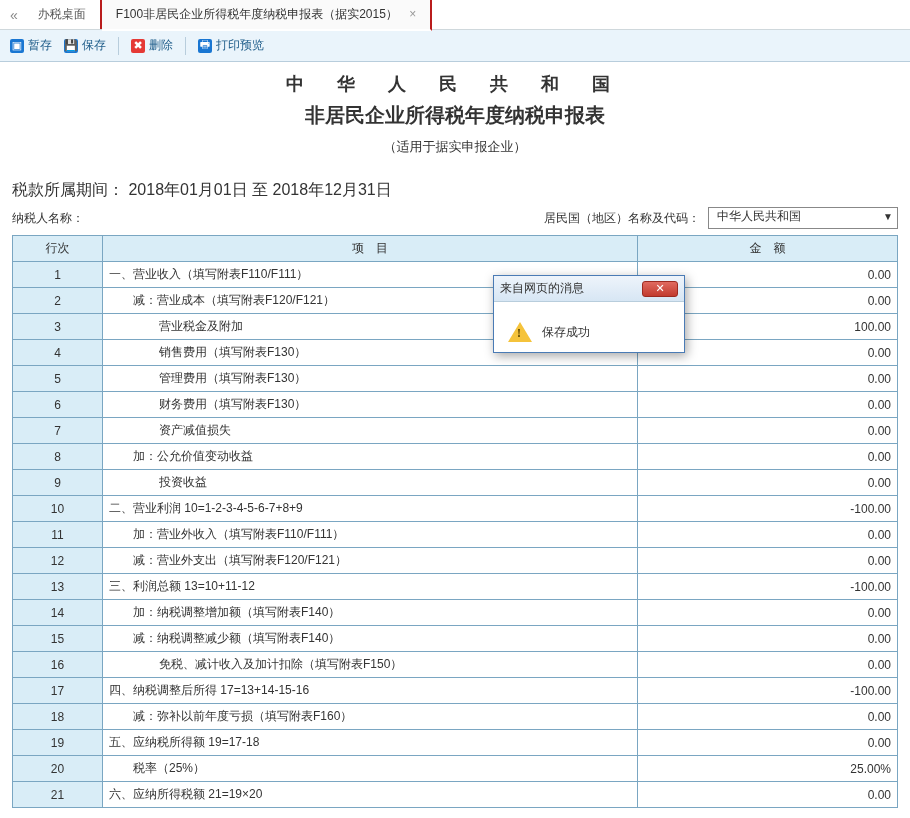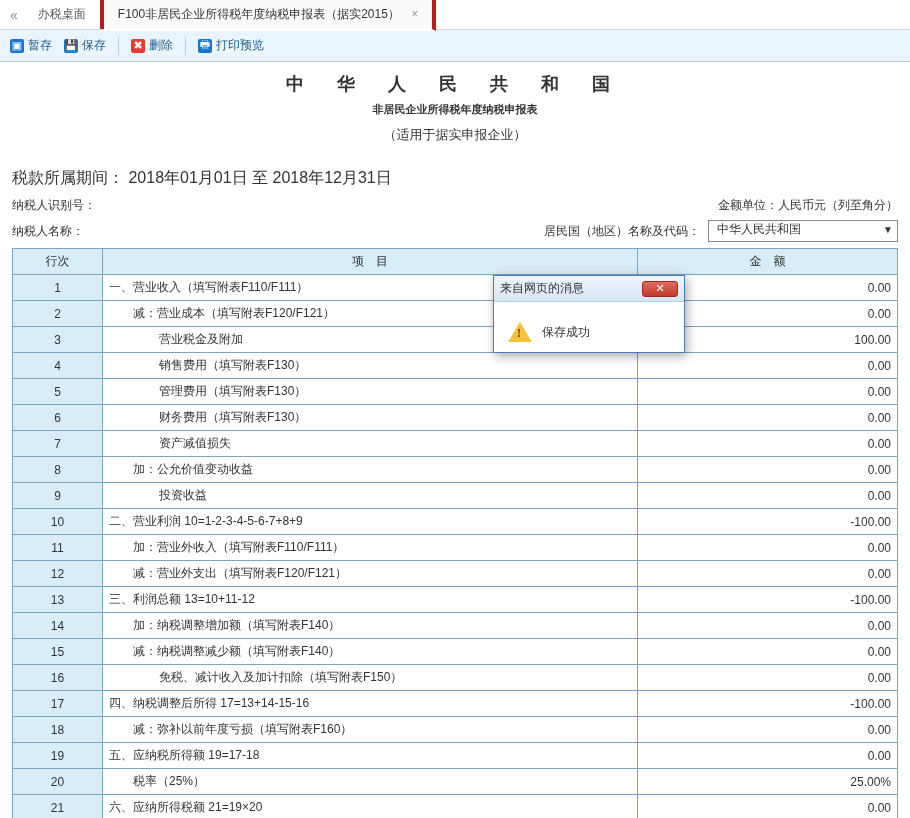--- a/index.html
+++ b/index.html
@@ -23,21 +23,21 @@
   .tabs-prev {
     font-size: 14px;
     color: #888;
     padding: 0 6px;
     cursor: pointer;
   }
   .tab {
     padding: 6px 14px;
     color: #555;
     cursor: pointer;
-    border-right: 4px solid #b91c1c;
+    border-right: 2px solid #b91c1c;
   }
   .tab.active {
     background: #fafafa;
     color: #333;
     border-bottom: 2px solid #fff;
     position: relative;
     top: 1px;
   }
   .tab-close {
     color: #999;
@@ -82,21 +82,21 @@
     padding: 10px 12px 0 12px;
   }
   .title-main {
     text-align: center;
     font-size: 18px;
     font-weight: bold;
     letter-spacing: 14px;
   }
   .title-sub {
     text-align: center;
-    font-size: 11px;
+    font-size: 20px;
     font-weight: bold;
     margin-top: 6px;
   }
   .title-note {
     text-align: center;
     font-size: 13px;
     margin-top: 9px;
   }
   .meta-row1 {
     margin-top: 24px;
@@ -269,24 +269,20 @@
 </div>
 
 <div class="page">
   <div class="title-main">中 华 人 民 共 和 国</div>
   <div class="title-sub">非居民企业所得税年度纳税申报表</div>
   <div class="title-note">（适用于据实申报企业）</div>
 
   <div class="meta-row1">
     <span>税款所属期间：</span>
     <span>2018年01月01日 至 2018年12月31日</span>
-  </div>
-  <div class="meta-row2">
-    <span>纳税人识别号：</span>
-    <span>金额单位：人民币元（列至角分）</span>
   </div>
   <div class="meta-row3">
     <span>纳税人名称：</span>
     <span class="spacer"></span>
     <span class="label-right">居民国（地区）名称及代码：</span>
     <div class="select-country">
       <span>中华人民共和国</span>
       <span class="caret">▼</span>
     </div>
   </div>

